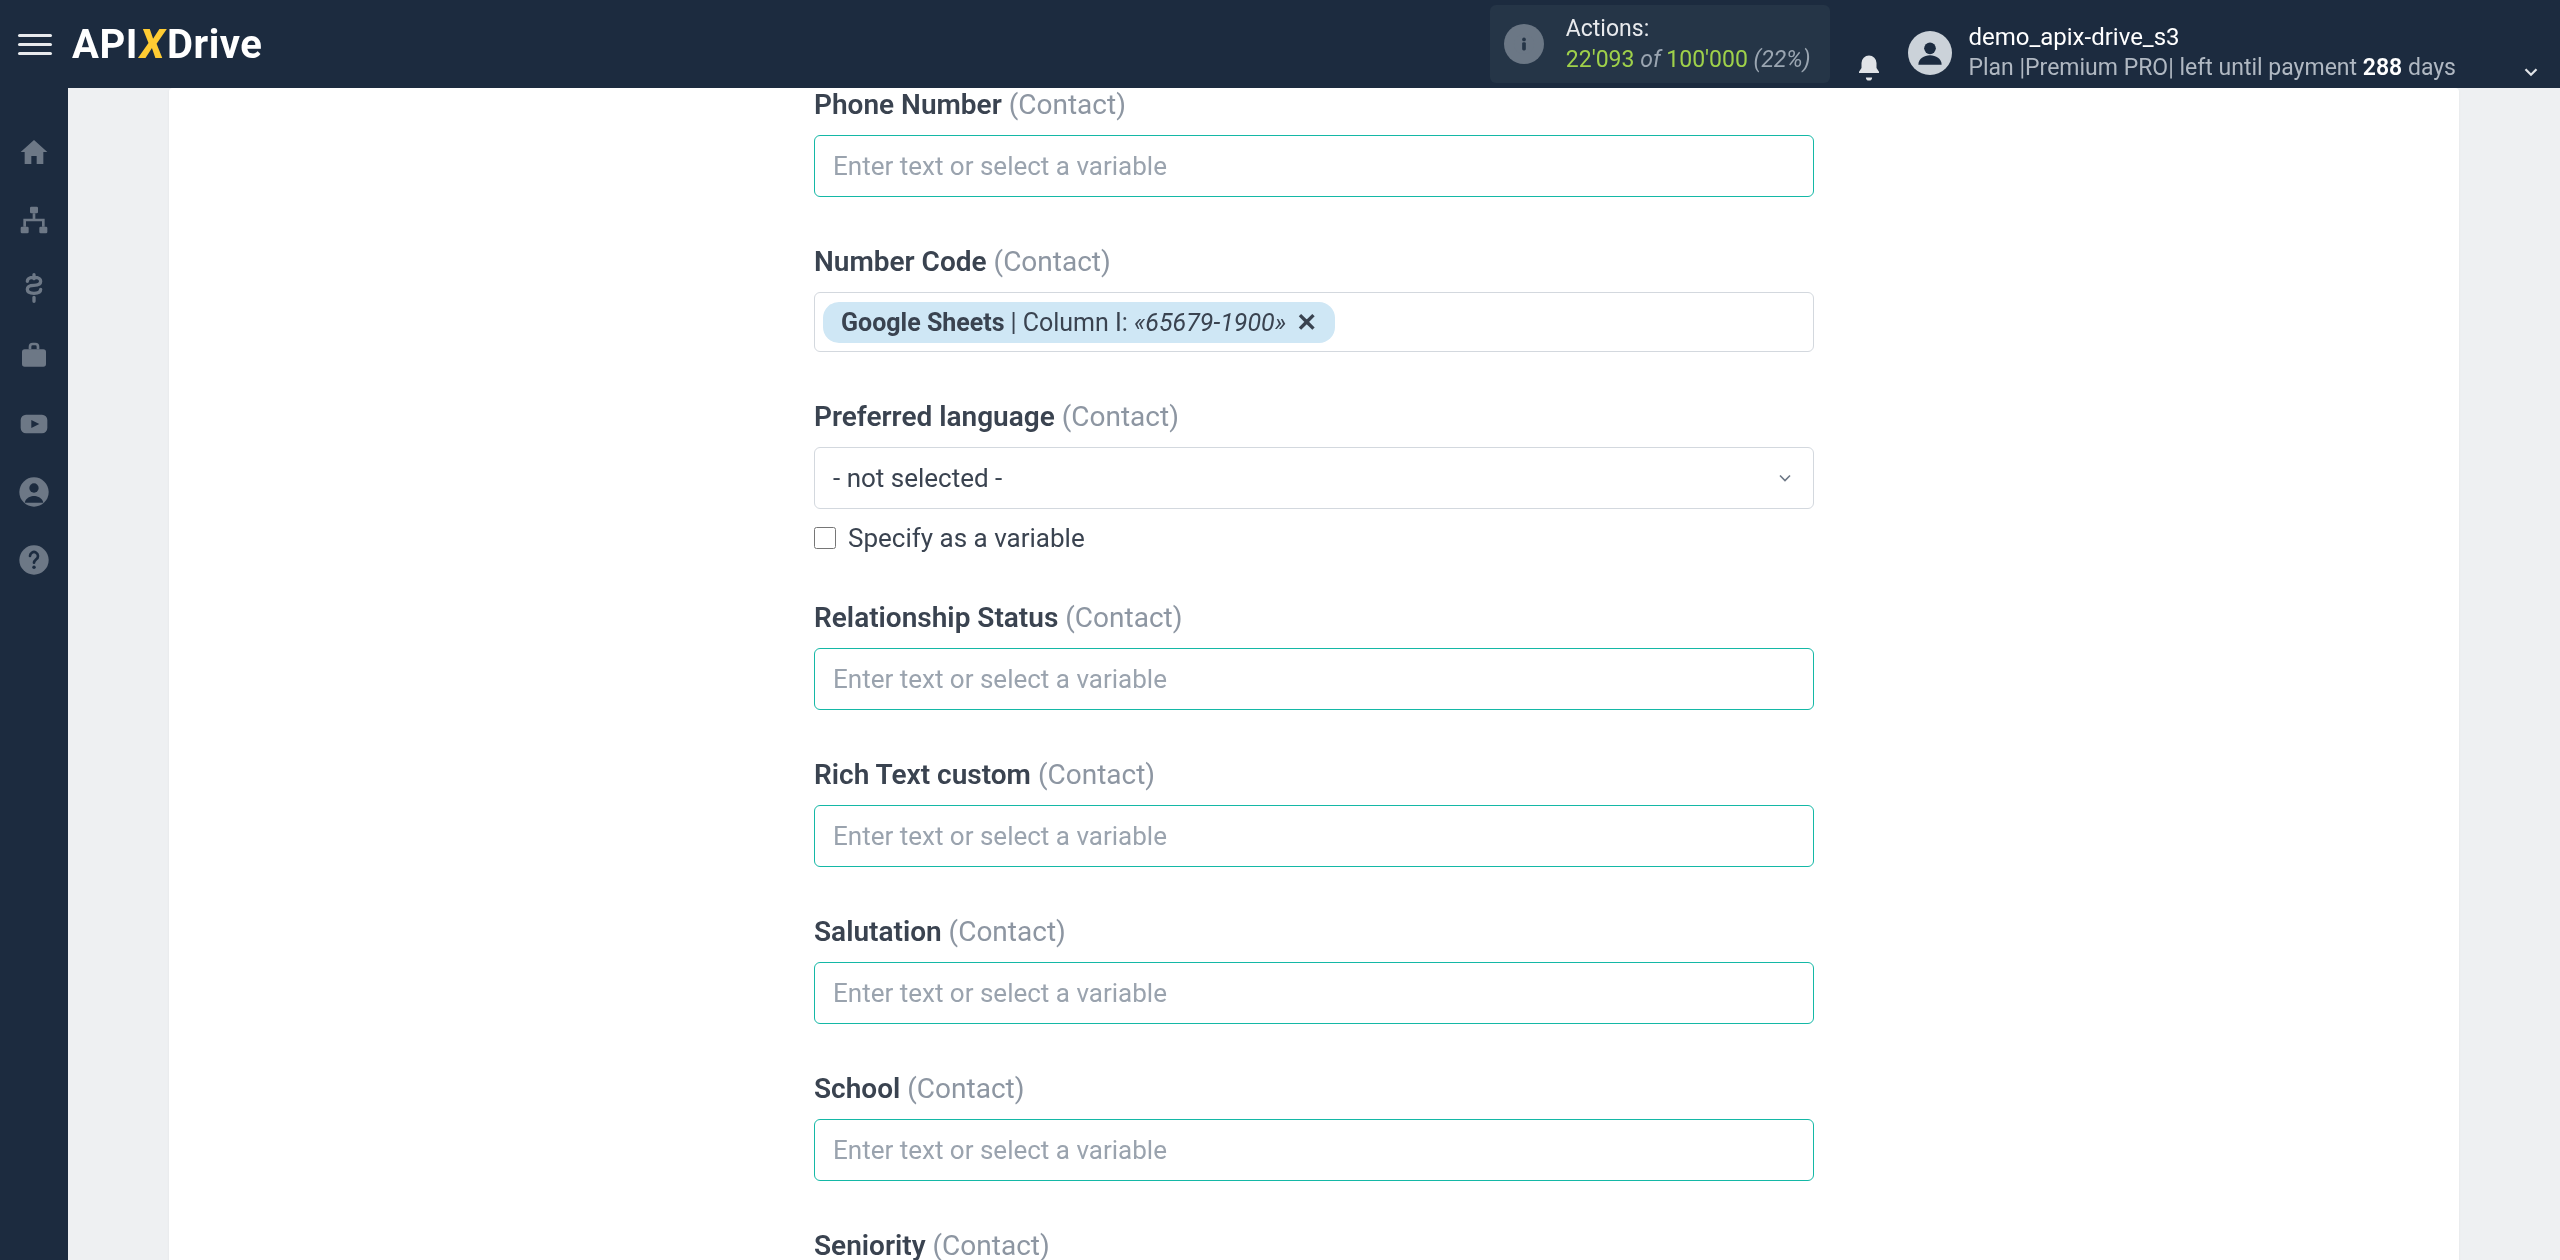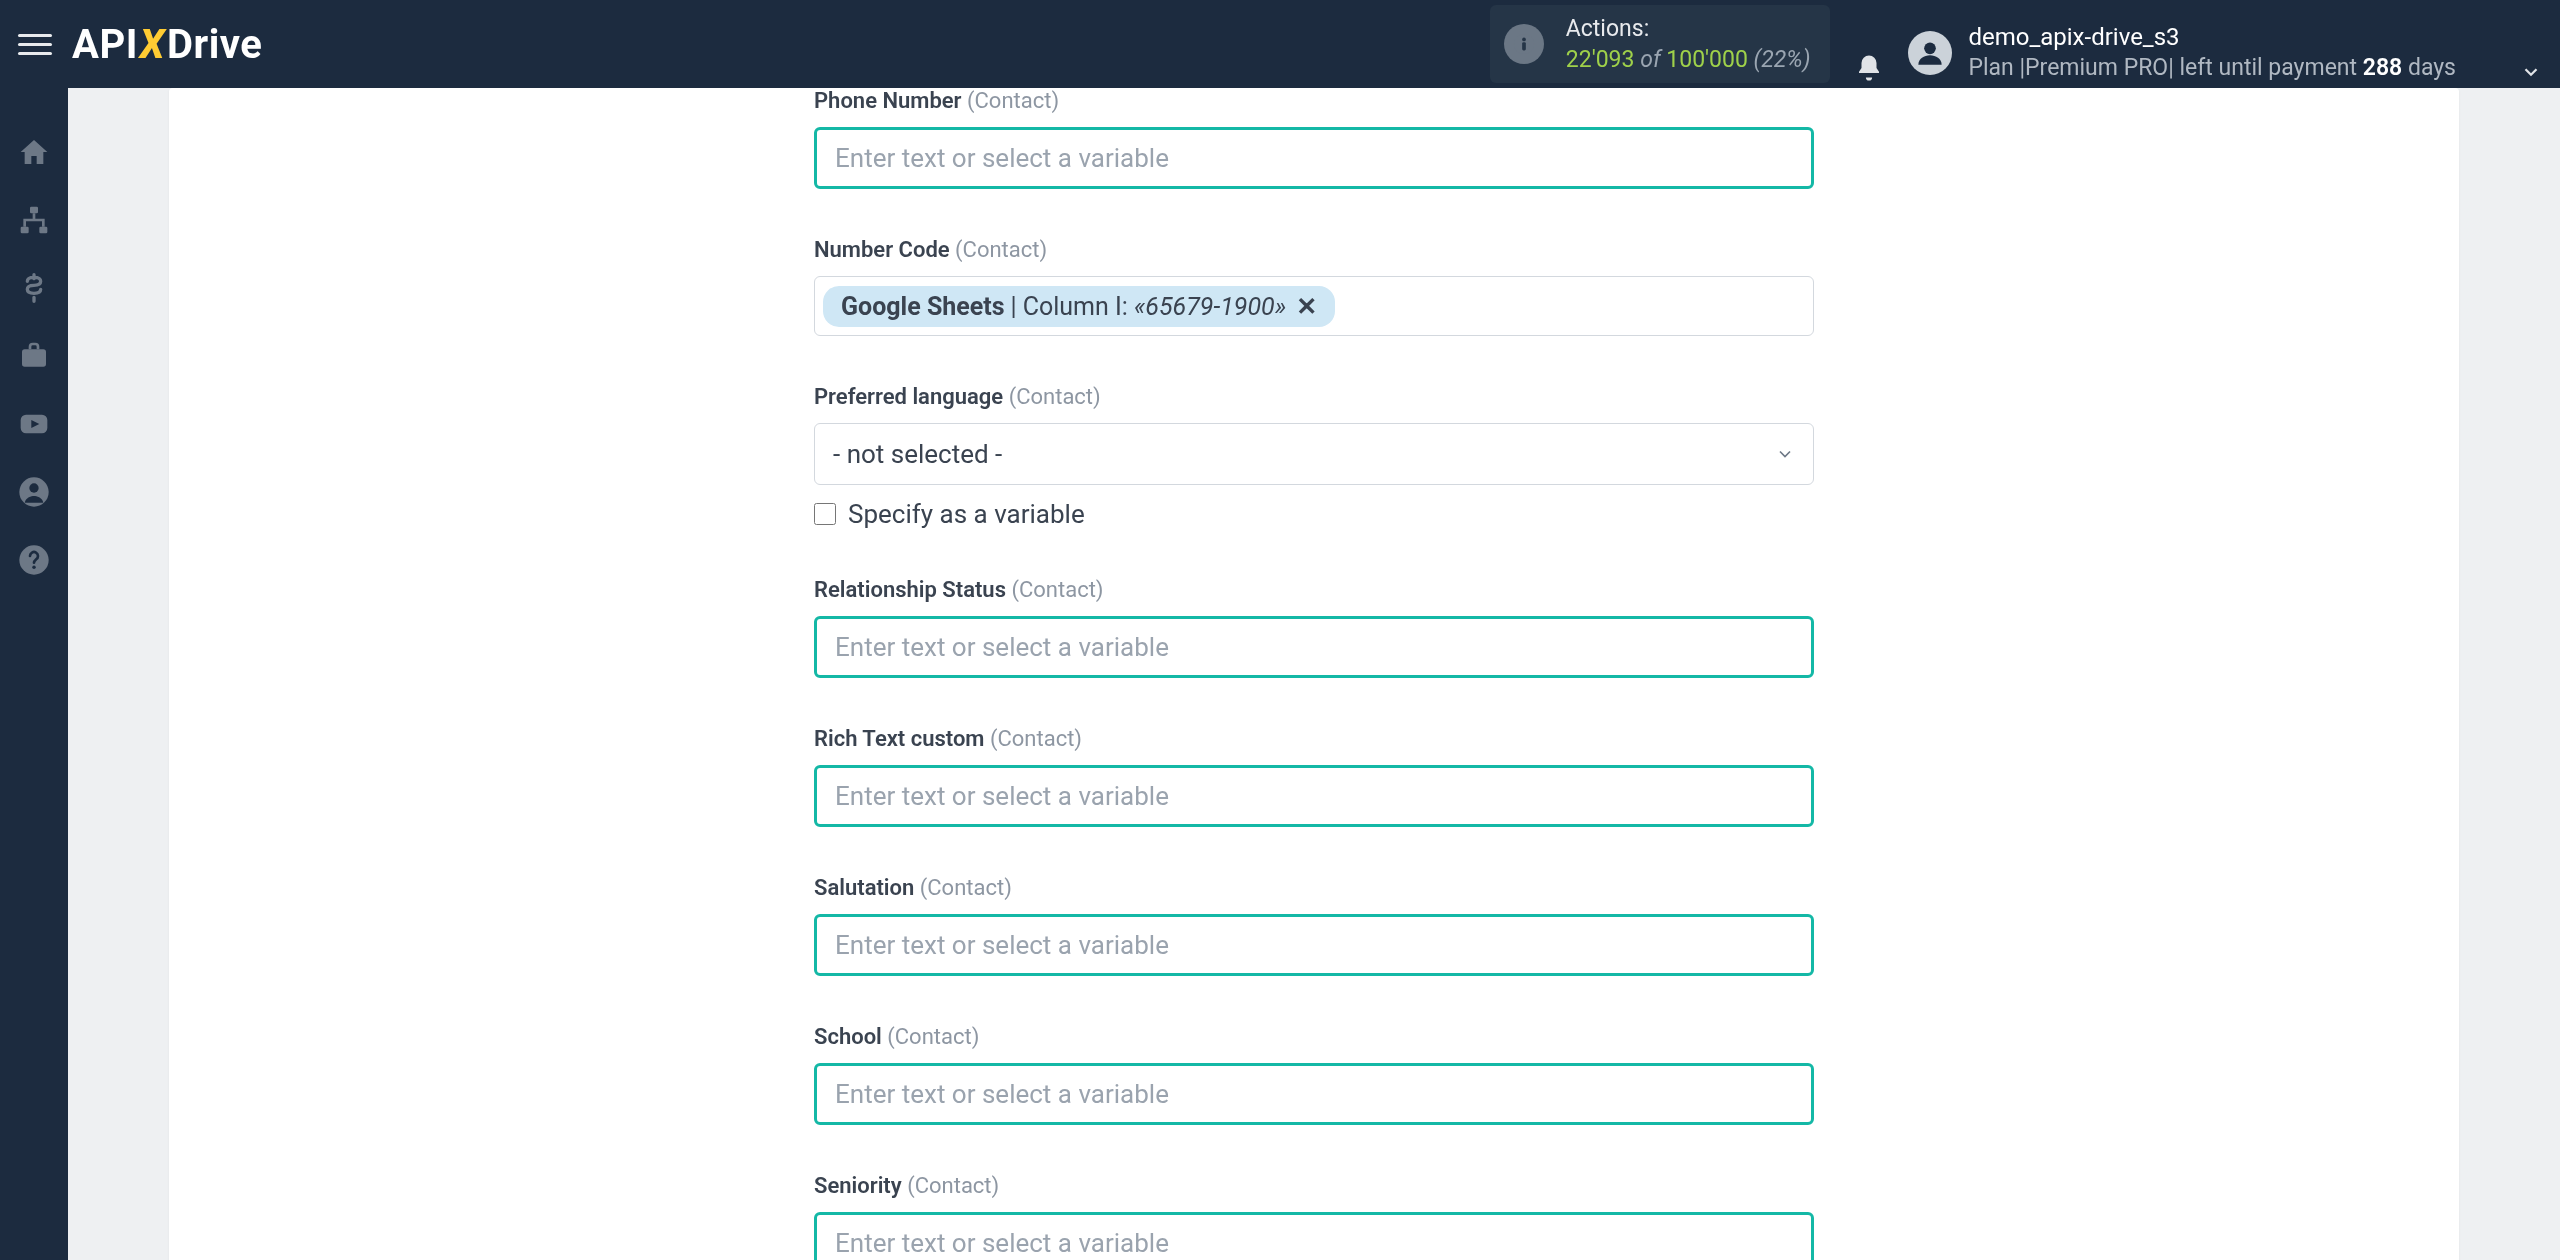--- a/index.html
+++ b/index.html
@@ -38,24 +38,24 @@
 .sidebar-item { width: 68px; height: 68px; display: flex; align-items: center; justify-content: center; cursor: pointer; }
 .sidebar-item svg { width: 32px; height: 32px; fill: #6d7886; }
 
 
 .main { position: absolute; top: 88px; left: 68px; right: 0; bottom: 0; overflow-y: auto; }
 .page-wrap { margin: 0 auto; width: 2410px; padding: 0 0 60px 0; }
 .card { background: #ffffff; margin: 0 60px; padding: 0 0 40px 0; min-height: 1200px; border-radius: 4px; position: relative; box-shadow: 0 1px 3px rgba(0,0,0,0.05); }
 .form-area { width: 1000px; margin: 0 auto; padding-top: 0; }
 
 .field-block { margin-bottom: 48px; }
-.field-label { font-size: 22px; color: #3a4350; margin-bottom: 14px; }
+.field-label { font-size: 28px; color: #3a4350; margin-bottom: 14px; }
 .field-label .main-label { font-weight: 600; color: #3a4350; }
 .field-label .sub-label { font-weight: 400; color: #8d96a2; }
-.text-input { width: 100%; height: 62px; border: 3px solid #14b8a6; border-radius: 6px; padding: 0 18px; font-size: 26px; color: #3a4350; font-family: inherit; }
+.text-input { width: 100%; height: 62px; border: 1px solid #14b8a6; border-radius: 6px; padding: 0 18px; font-size: 26px; color: #3a4350; font-family: inherit; }
 .text-input::placeholder { color: #9aa3ae; }
 .select-input { width: 100%; height: 62px; border: 1px solid #d3d8de; border-radius: 6px; padding: 0 18px; font-size: 26px; color: #3a4350; display: flex; align-items: center; justify-content: space-between; cursor: pointer; background: #fff; }
 .select-input .sel-chevron { width: 20px; height: 20px; stroke: #6d7886; stroke-width: 2; fill: none; }
 
 .chip-container { width: 100%; min-height: 60px; border: 1px solid #d3d8de; border-radius: 6px; padding: 6px 8px; display: flex; align-items: center; flex-wrap: wrap; gap: 6px; background: #fff; }
 .chip { background: #cfe7f5; border-radius: 16px; padding: 6px 18px; font-size: 25px; color: #3a4350; display: inline-flex; align-items: flex-start; gap: 6px; }
 .chip .chip-strong { font-weight: 700; }
 .chip .chip-sep { color: #3a4350; }
 .chip .chip-ital { font-style: italic; }
 .chip .chip-x { font-weight: 700; cursor: pointer; margin-left: 4px; }

